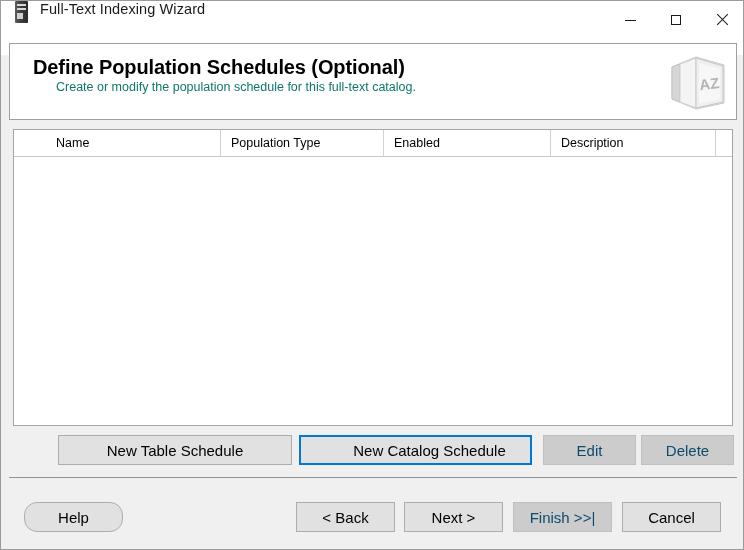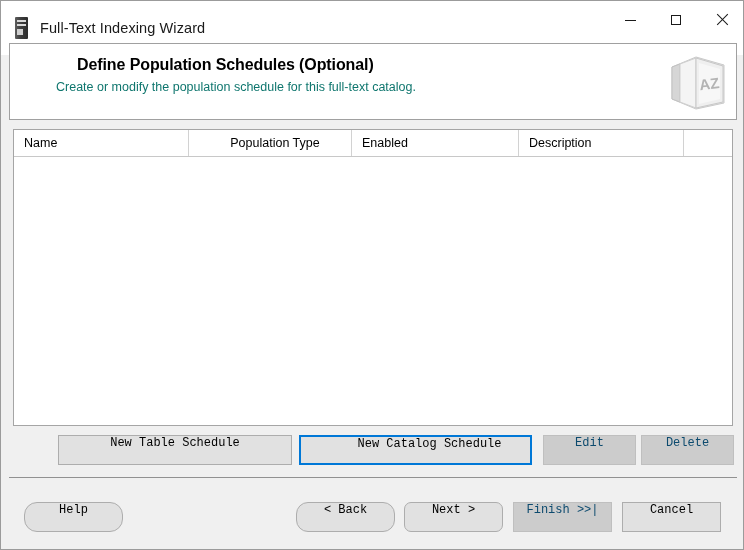--- a/index.html
+++ b/index.html
@@ -26,21 +26,21 @@
   }
 
   
   .titlebar {
     position: absolute;
     left: 0; top: 0;
     width: 744px;
     height: 54px;
     background: #ffffff;
     display: flex;
-    align-items: center;
+    align-items: flex-start;
   }
   .title-icon {
     width: 18px;
     height: 22px;
     margin-left: 12px;
     margin-right: 9px;
     position: relative;
     flex: none;
   }
   .title-icon .tower {
@@ -129,26 +129,25 @@
     height: 77px;
     background: #ffffff;
     border: 1px solid #a0a0a0;
     box-sizing: border-box;
     overflow: hidden;
   }
   .header-title {
     position: absolute;
     left: 23px;
     top: 12px;
-    font-size: 16px;
+    font-size: 20px;
     font-weight: bold;
     color: #000000;
     white-space: nowrap;
     letter-spacing: -0.1px;
-    margin-left: 44px;
   }
   .header-sub {
     position: absolute;
     left: 46px;
     top: 36px;
     font-size: 12.5px;
     color: #0f766e;
     white-space: nowrap;
   }
 
@@ -185,40 +184,41 @@
     position: absolute;
     top: 0;
     height: 26px;
     line-height: 26px;
     font-size: 12.5px;
     color: #000000;
     padding-left: 10px;
     box-sizing: border-box;
     white-space: nowrap;
     border-right: 1px solid #d2d2d2;
+    margin-left: 32px;
   }
   .lv-body {
     position: relative;
     height: 268px;
     background: #ffffff;
   }
 
   
   .btn {
-    font-family: Liberation Mono, monospace;
-    font-size: 12px;
+    font-family: Liberation Sans, sans-serif;
+    font-size: 15px;
     color: #000000;
     background: #e1e1e1;
     border: 1px solid #adadad;
     box-sizing: border-box;
     padding: 0;
     text-align: center;
     white-space: nowrap;
     display: flex;
-    align-items: flex-start;
+    align-items: center;
     justify-content: center;
   }
   .btn.focused {
     border: 2px solid #0078d7;
     background: #e1e1e1;
     padding-left: 28px;
   }
   .btn.disabled {
     color: #0c4a6e;
     background: #cccccc;
@@ -235,22 +235,22 @@
     position: absolute;
     left: 8px;
     top: 476px;
     width: 728px;
     height: 1px;
     background: #919191;
   }
 
   .nav-row { position: absolute; left: 0; top: 501px; width: 744px; height: 30px; }
   .btn-help   { position: absolute; left: 23px;  top: 0; width: 99px; height: 30px; border-radius: 13px; }
-  .btn-back   { position: absolute; left: 295px; top: 0; width: 99px; height: 30px; border-radius: 12px; }
-  .btn-next   { position: absolute; left: 403px; top: 0; width: 99px; height: 30px; border-radius: 7px; }
+  .btn-back   { position: absolute; left: 295px; top: 0; width: 99px; height: 30px; }
+  .btn-next   { position: absolute; left: 403px; top: 0; width: 99px; height: 30px; }
   .btn-finish { position: absolute; left: 512px; top: 0; width: 99px; height: 30px; }
   .btn-cancel { position: absolute; left: 621px; top: 0; width: 99px; height: 30px; }
 </style>
 </head>
 <body>
 
 <div class="window">
 
   <div class="titlebar">
     <div class="title-icon">
@@ -290,21 +290,21 @@
 
         <polygon points="33,10 54,16 54,46 33,51" fill="#f7f7f7" stroke="none"></polygon>
         <text x="44" y="36" font-family="Liberation Sans, sans-serif" font-size="15" font-weight="bold" fill="#b4b4b4" text-anchor="middle" transform="rotate(-7 44 36)">AZ</text>
       </svg>
     </div>
   </div>
 
   <div class="listview">
     <div class="lv-header">
       <div class="lv-col" style="left:0px; width:175px;">Name</div>
-      <div class="lv-col" style="left:175px; width:163px;text-align:center;">Population Type</div>
+      <div class="lv-col" style="left:175px; width:163px;">Population Type</div>
       <div class="lv-col" style="left:338px; width:167px;">Enabled</div>
       <div class="lv-col" style="left:505px; width:165px;">Description</div>
       <div class="lv-col" style="left:670px; width:48px; border-right:none;"></div>
     </div>
     <div class="lv-body"></div>
   </div>
 
   <div class="sched-row">
     <button class="btn btn-new-table">
       <span>New Table Schedule</span>

